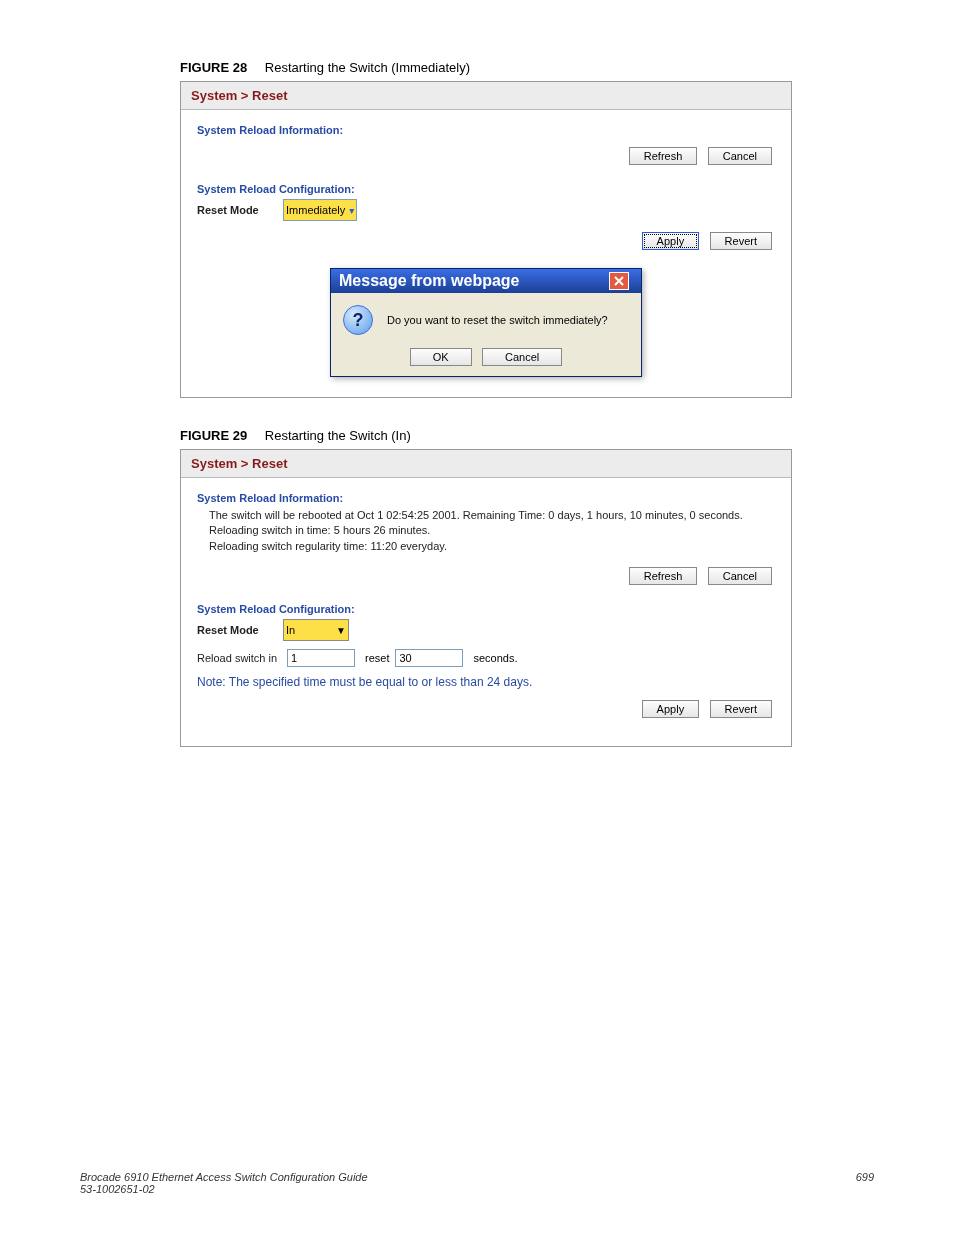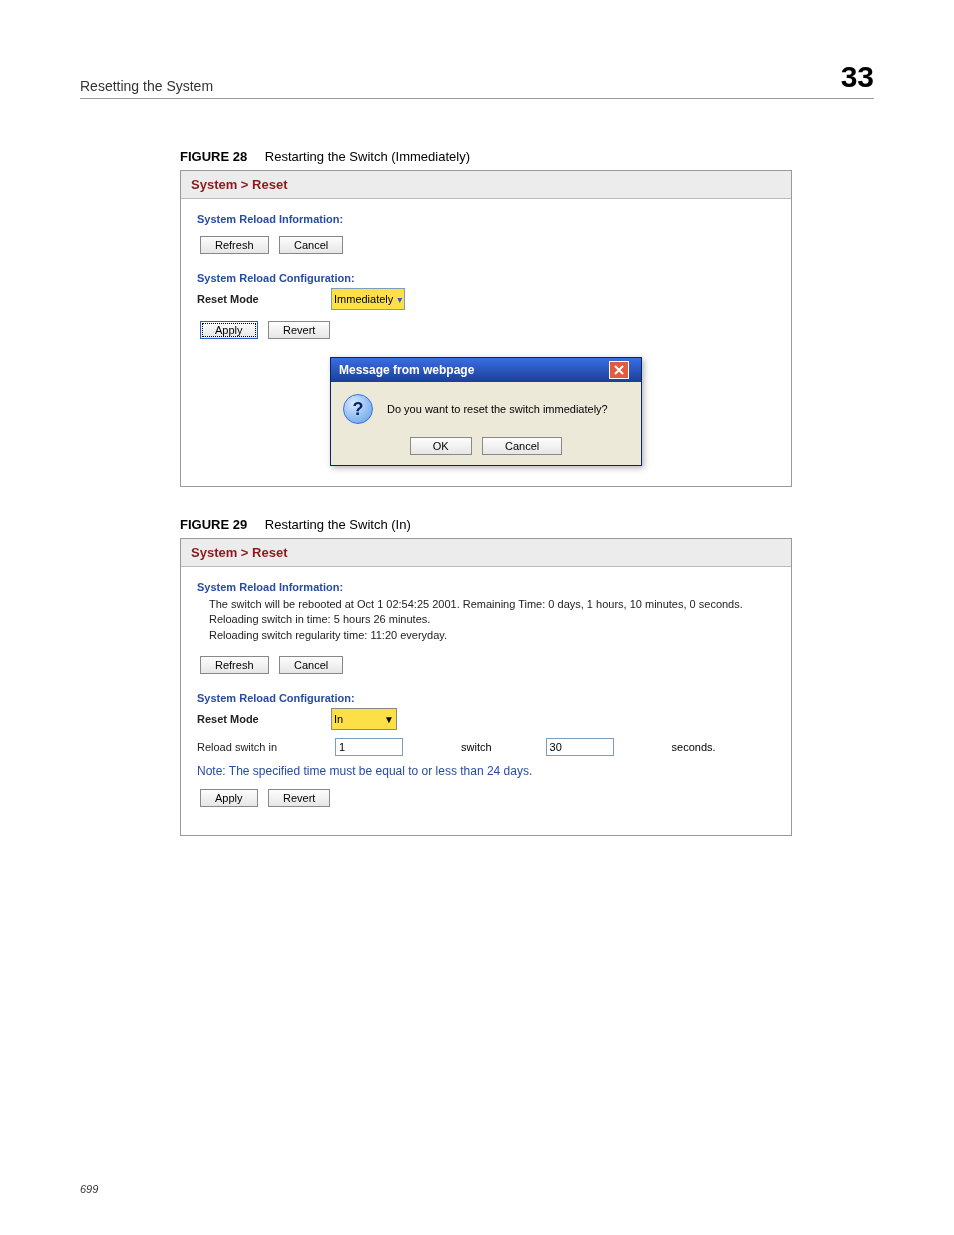--- a/index.html
+++ b/index.html
@@ -73,42 +73,41 @@
     margin-left: 12px;
     margin-bottom: 12px;
     line-height: 1.4;
   }
   .note-text {
     color: #274aa3;
     font-size: 12px;
     margin-top: 6px;
     margin-bottom: 10px;
   }
-  .btn-row { text-align: left; margin: 10px 0 18px 0; }
+  .btn-row { text-align: right; margin: 10px 0 18px 0; }
   .btn {
     display: inline-block;
     border: 1px solid #888;
     background: linear-gradient(#fdfdfd,#e6e6e6);
     font-size: 11px;
     padding: 2px 14px;
     margin: 0 3px;
     cursor: pointer;
   }
   .btn-focus {
     outline: 1px dotted #000;
     outline-offset: -3px;
     border: 1px solid #2a5bd7;
   }
   .field-row {
     font-size: 11px;
     margin-bottom: 8px;
     display: flex;
     align-items: center;
     flex-wrap: wrap;
-    gap: 48px;
   }
   .field-label {
     font-weight: bold;
     color: #222;
     width: 86px;
   }
   .field-label-plain {
     color: #222;
     margin-right: 4px;
   }
@@ -137,21 +136,21 @@
   .dialog {
     width: 310px;
     margin: 10px auto 10px auto;
     border: 1px solid #0a246a;
     background: #ece9d8;
     box-shadow: 2px 2px 6px rgba(0,0,0,.3);
   }
   .dialog-title {
     background: linear-gradient(#3a6ee5,#1b3f94);
     color: #fff;
-    font-size: 12px;
+    font-size: 16px;
     font-weight: bold;
     display: flex;
     justify-content: space-between;
     align-items: center;
     padding: 2px 12px 2px 8px;
     height: 20px;
   }
   .close-btn {
     width: 18px; height: 16px;
     background: #e35b3f;
@@ -187,24 +186,20 @@
     display: flex; justify-content: space-between;
     font-size: 11px; font-style: italic; color:#333;
   }
   .footer .pnum { font-style: italic; }
 </style>
 </head>
 <body>
 
 <div class="page">
 
-  <div class="running-head">
-    <span class="running-title">Resetting the System</span>
-    <span class="chapter-num">33</span>
-  </div>
 
   <div class="figure-caption">
     <span class="figlabel">FIGURE 28</span>
     <span class="figtext">Restarting the Switch (Immediately)</span>
   </div>
 
   <div class="panel">
     <div class="panel-title">System &gt; Reset</div>
     <div class="panel-body">
 
@@ -278,32 +273,36 @@
         <span class="field-label">Reset Mode</span>
         <span class="sel win" style="width:60px;justify-content:space-between;">
           <span>In</span>
           <span class="caret">▼</span>
         </span>
       </div>
 
       <div class="field-row">
         <span class="field-label-plain" style="width:86px;">Reload switch in</span>
         <input class="txt" style="width: 60px;" value="1">
-        <span style="margin:0 6px 0 10px">switch</span>
+        <span style="margin:0 6px 0 10px">reset</span>
         <input class="txt" style="width: 60px;" value="30">
         <span style="margin-left:10px">seconds.</span>
       </div>
 
       <div class="note-text">Note: The specified time must be equal to or less than 24 days.</div>
 
       <div class="btn-row">
         <span class="btn">Apply</span>
         <span class="btn">Revert</span>
       </div>
 
     </div>
   </div>
 
   <div class="footer">
+    <div>
+      <div>Brocade 6910 Ethernet Access Switch Configuration Guide</div>
+      <div>53-1002651-02</div>
+    </div>
     <div class="pnum">699</div>
   </div>
 
 </div>
 
 </body></html>

